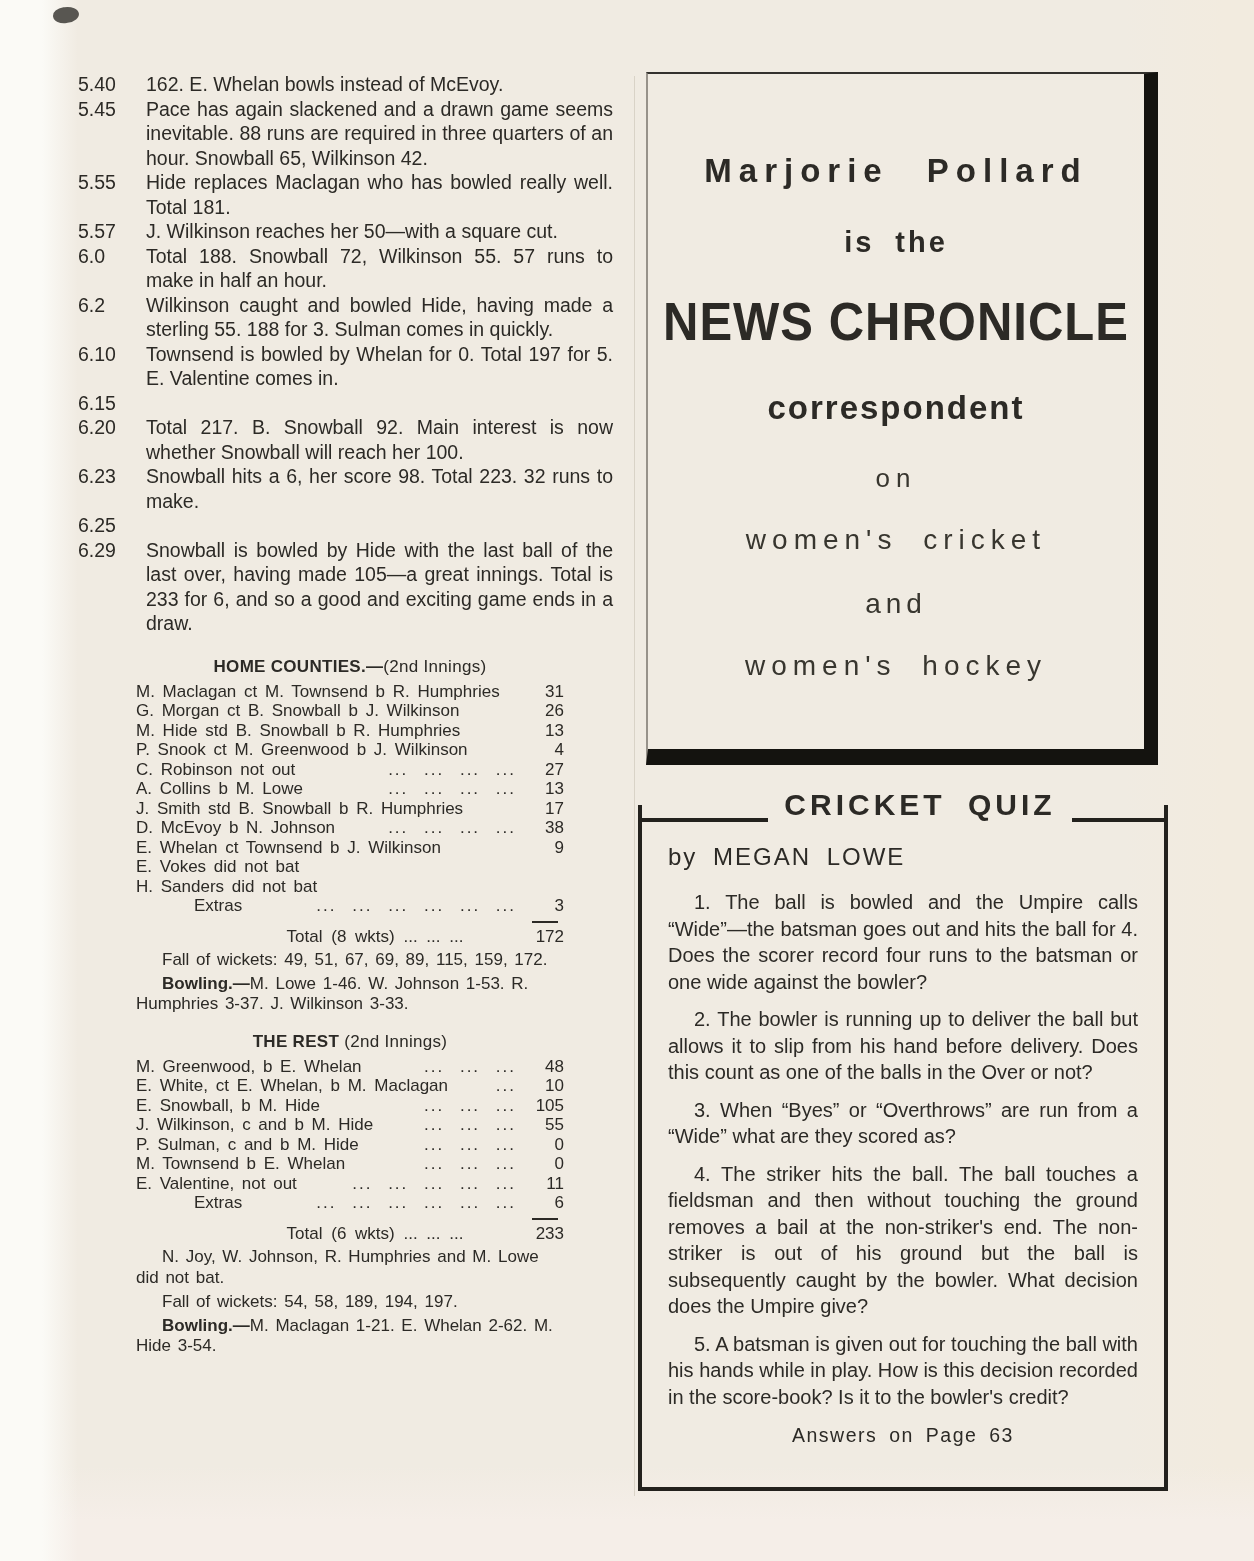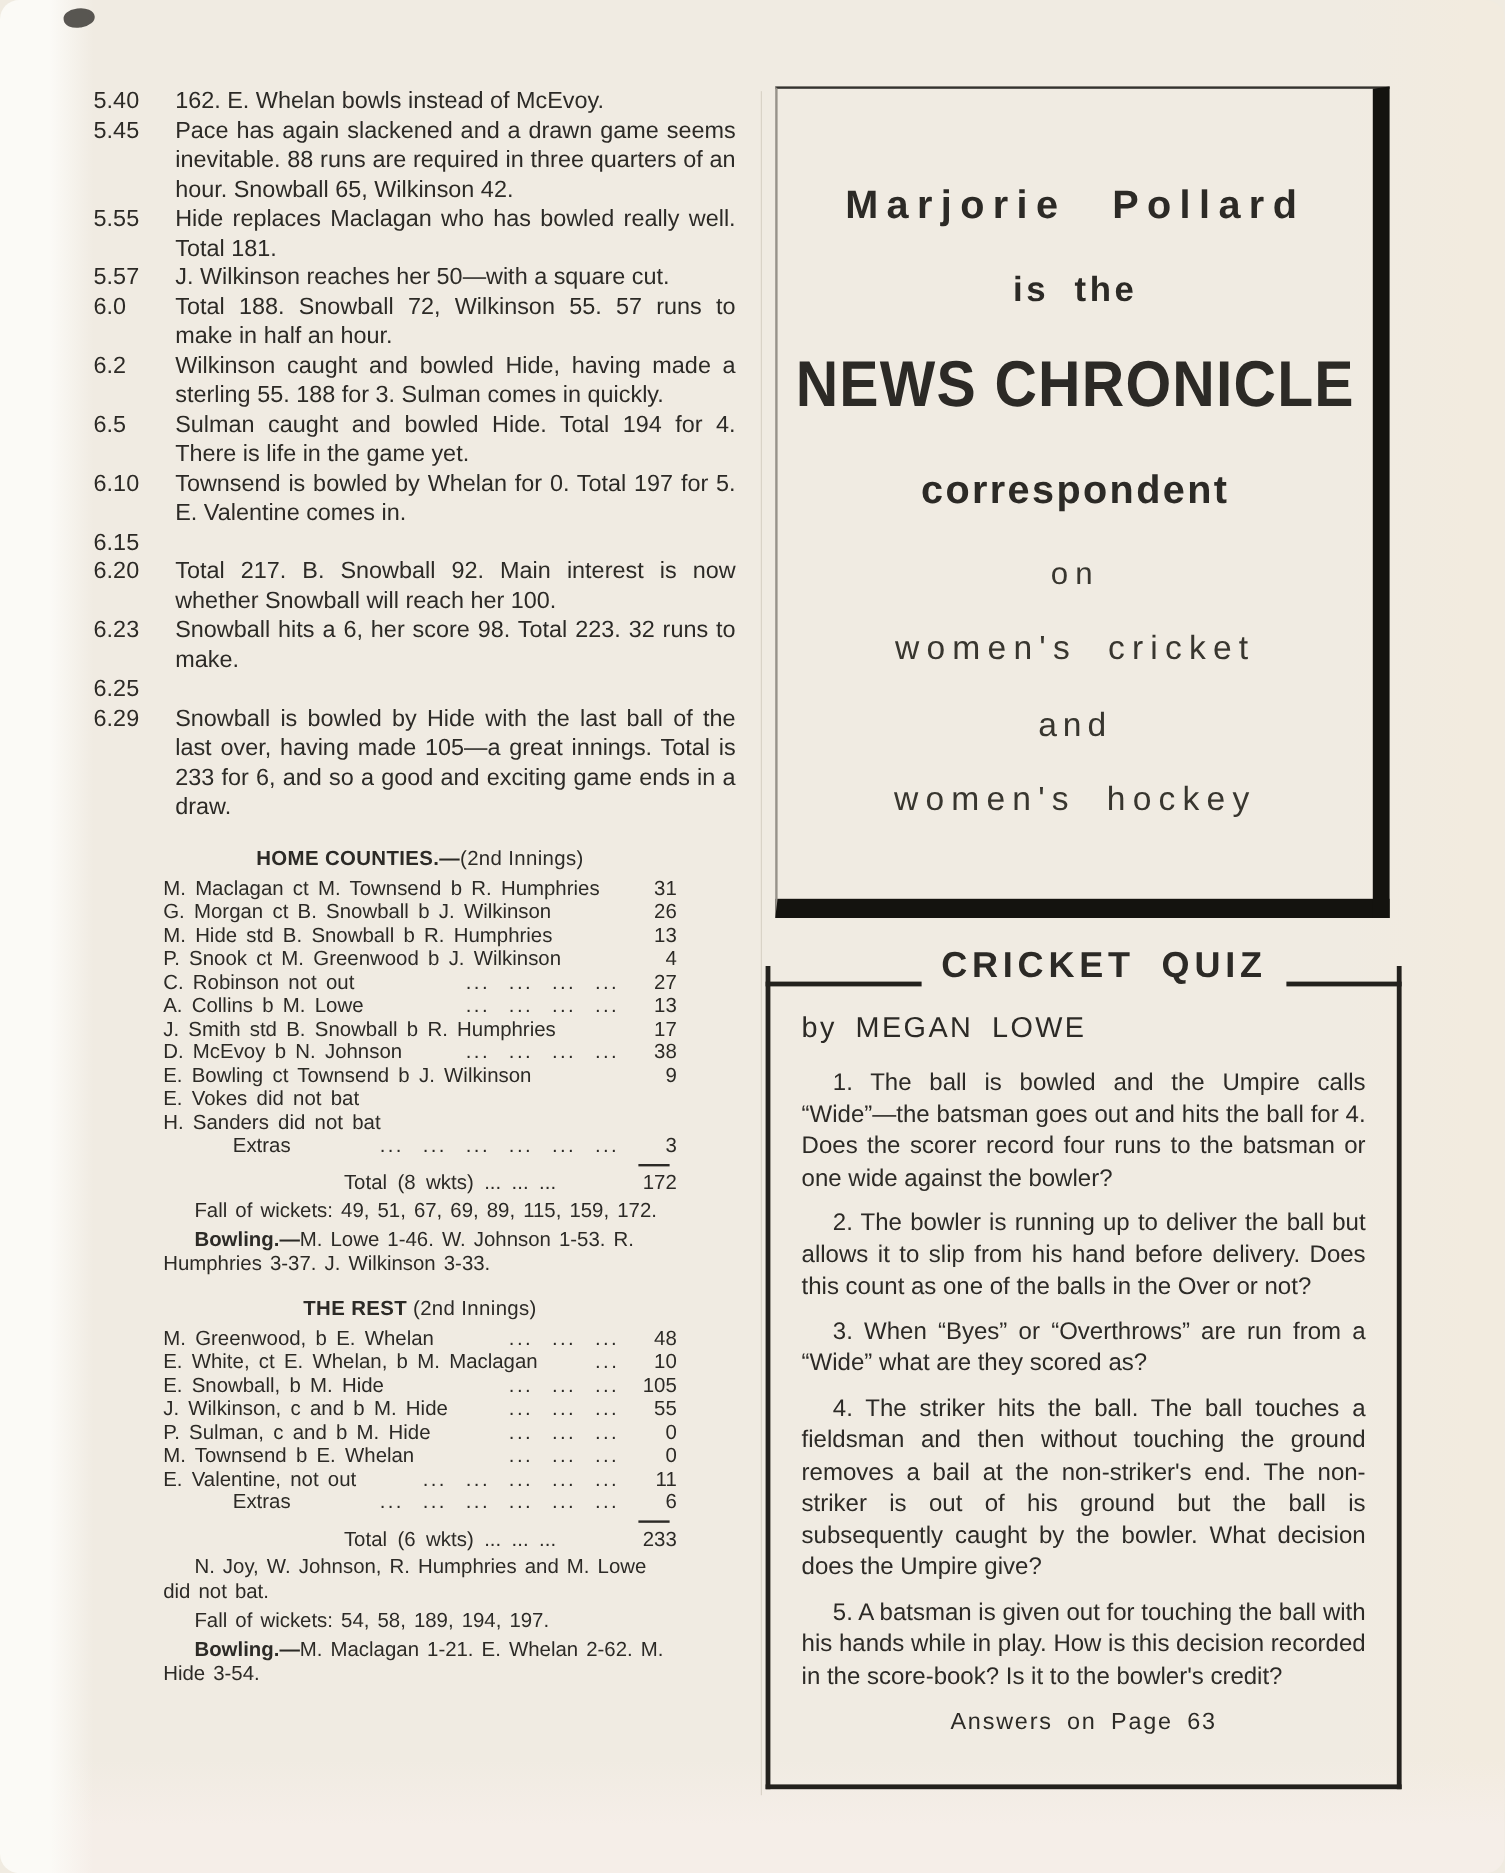--- a/index.html
+++ b/index.html
@@ -11,21 +11,20 @@
     position:relative;
     overflow:hidden;
   }
   .page{
     position:absolute;inset:0;
     background:
       linear-gradient(90deg,#fbfaf6 0 42px,rgba(251,250,246,0) 78px),
       linear-gradient(0deg,#f5eee8 0 40px,rgba(245,238,232,0) 95px),
       linear-gradient(270deg,#f2ebdf 0 30px,rgba(242,235,223,0) 130px),
       #f0ebe2;
-    border-radius: 16px;
   }
   .artifact-blob{
     position:absolute;left:53px;top:7px;width:26px;height:16px;
     background:#474540;border-radius:46% 54% 50% 50%;
     transform:rotate(-8deg);opacity:.9;
   }
   .divider-line{
     position:absolute;left:634px;top:76px;width:1px;height:1420px;
     background:#d9d3c7;
   }
@@ -113,24 +112,20 @@
         </div>
       <div class="t-entry">
           <span class="t-time">6.0</span>
           <span class="t-text">Total 188.  Snowball 72, Wilkinson 55.  57 runs to make in half an hour.</span>
         </div>
       <div class="t-entry">
           <span class="t-time">6.2</span>
           <span class="t-text">Wilkinson caught and bowled Hide, having made a sterling 55. 188 for 3. Sulman comes in quickly.</span>
         </div>
       <div class="t-entry">
-          <span class="t-time">6.5</span>
-          <span class="t-text">Sulman caught and bowled Hide.  Total 194 for 4.  There is life in the game yet.</span>
-        </div>
-      <div class="t-entry">
           <span class="t-time">6.10</span>
           <span class="t-text">Townsend is bowled by Whelan for 0. Total 197 for 5.  E. Valentine comes in.</span>
         </div>
       <div class="t-entry">
           <span class="t-time">6.15</span>
         </div>
       <div class="t-entry">
           <span class="t-time">6.20</span>
           <span class="t-text">Total 217.  B. Snowball 92.  Main interest is now whether Snowball will reach her 100.</span>
         </div>
@@ -183,21 +178,21 @@
           <span class="sc-name">J. Smith std B. Snowball b R. Humphries</span>
           <span class="sc-dots"></span>
           <span class="sc-score">17</span>
         </div>
       <div class="sc-row">
           <span class="sc-name">D. McEvoy b N. Johnson</span>
           <span class="sc-dots">... ... ... ...</span>
           <span class="sc-score">38</span>
         </div>
       <div class="sc-row">
-          <span class="sc-name">E. Bowling ct Townsend b J. Wilkinson</span>
+          <span class="sc-name">E. Whelan ct Townsend b J. Wilkinson</span>
           <span class="sc-dots"></span>
           <span class="sc-score">9</span>
         </div>
       <div class="sc-row">
           <span class="sc-name">E. Vokes did not bat</span>
           <span class="sc-dots"></span>
           <span class="sc-score"></span>
         </div>
       <div class="sc-row">
           <span class="sc-name">H. Sanders did not bat</span>

